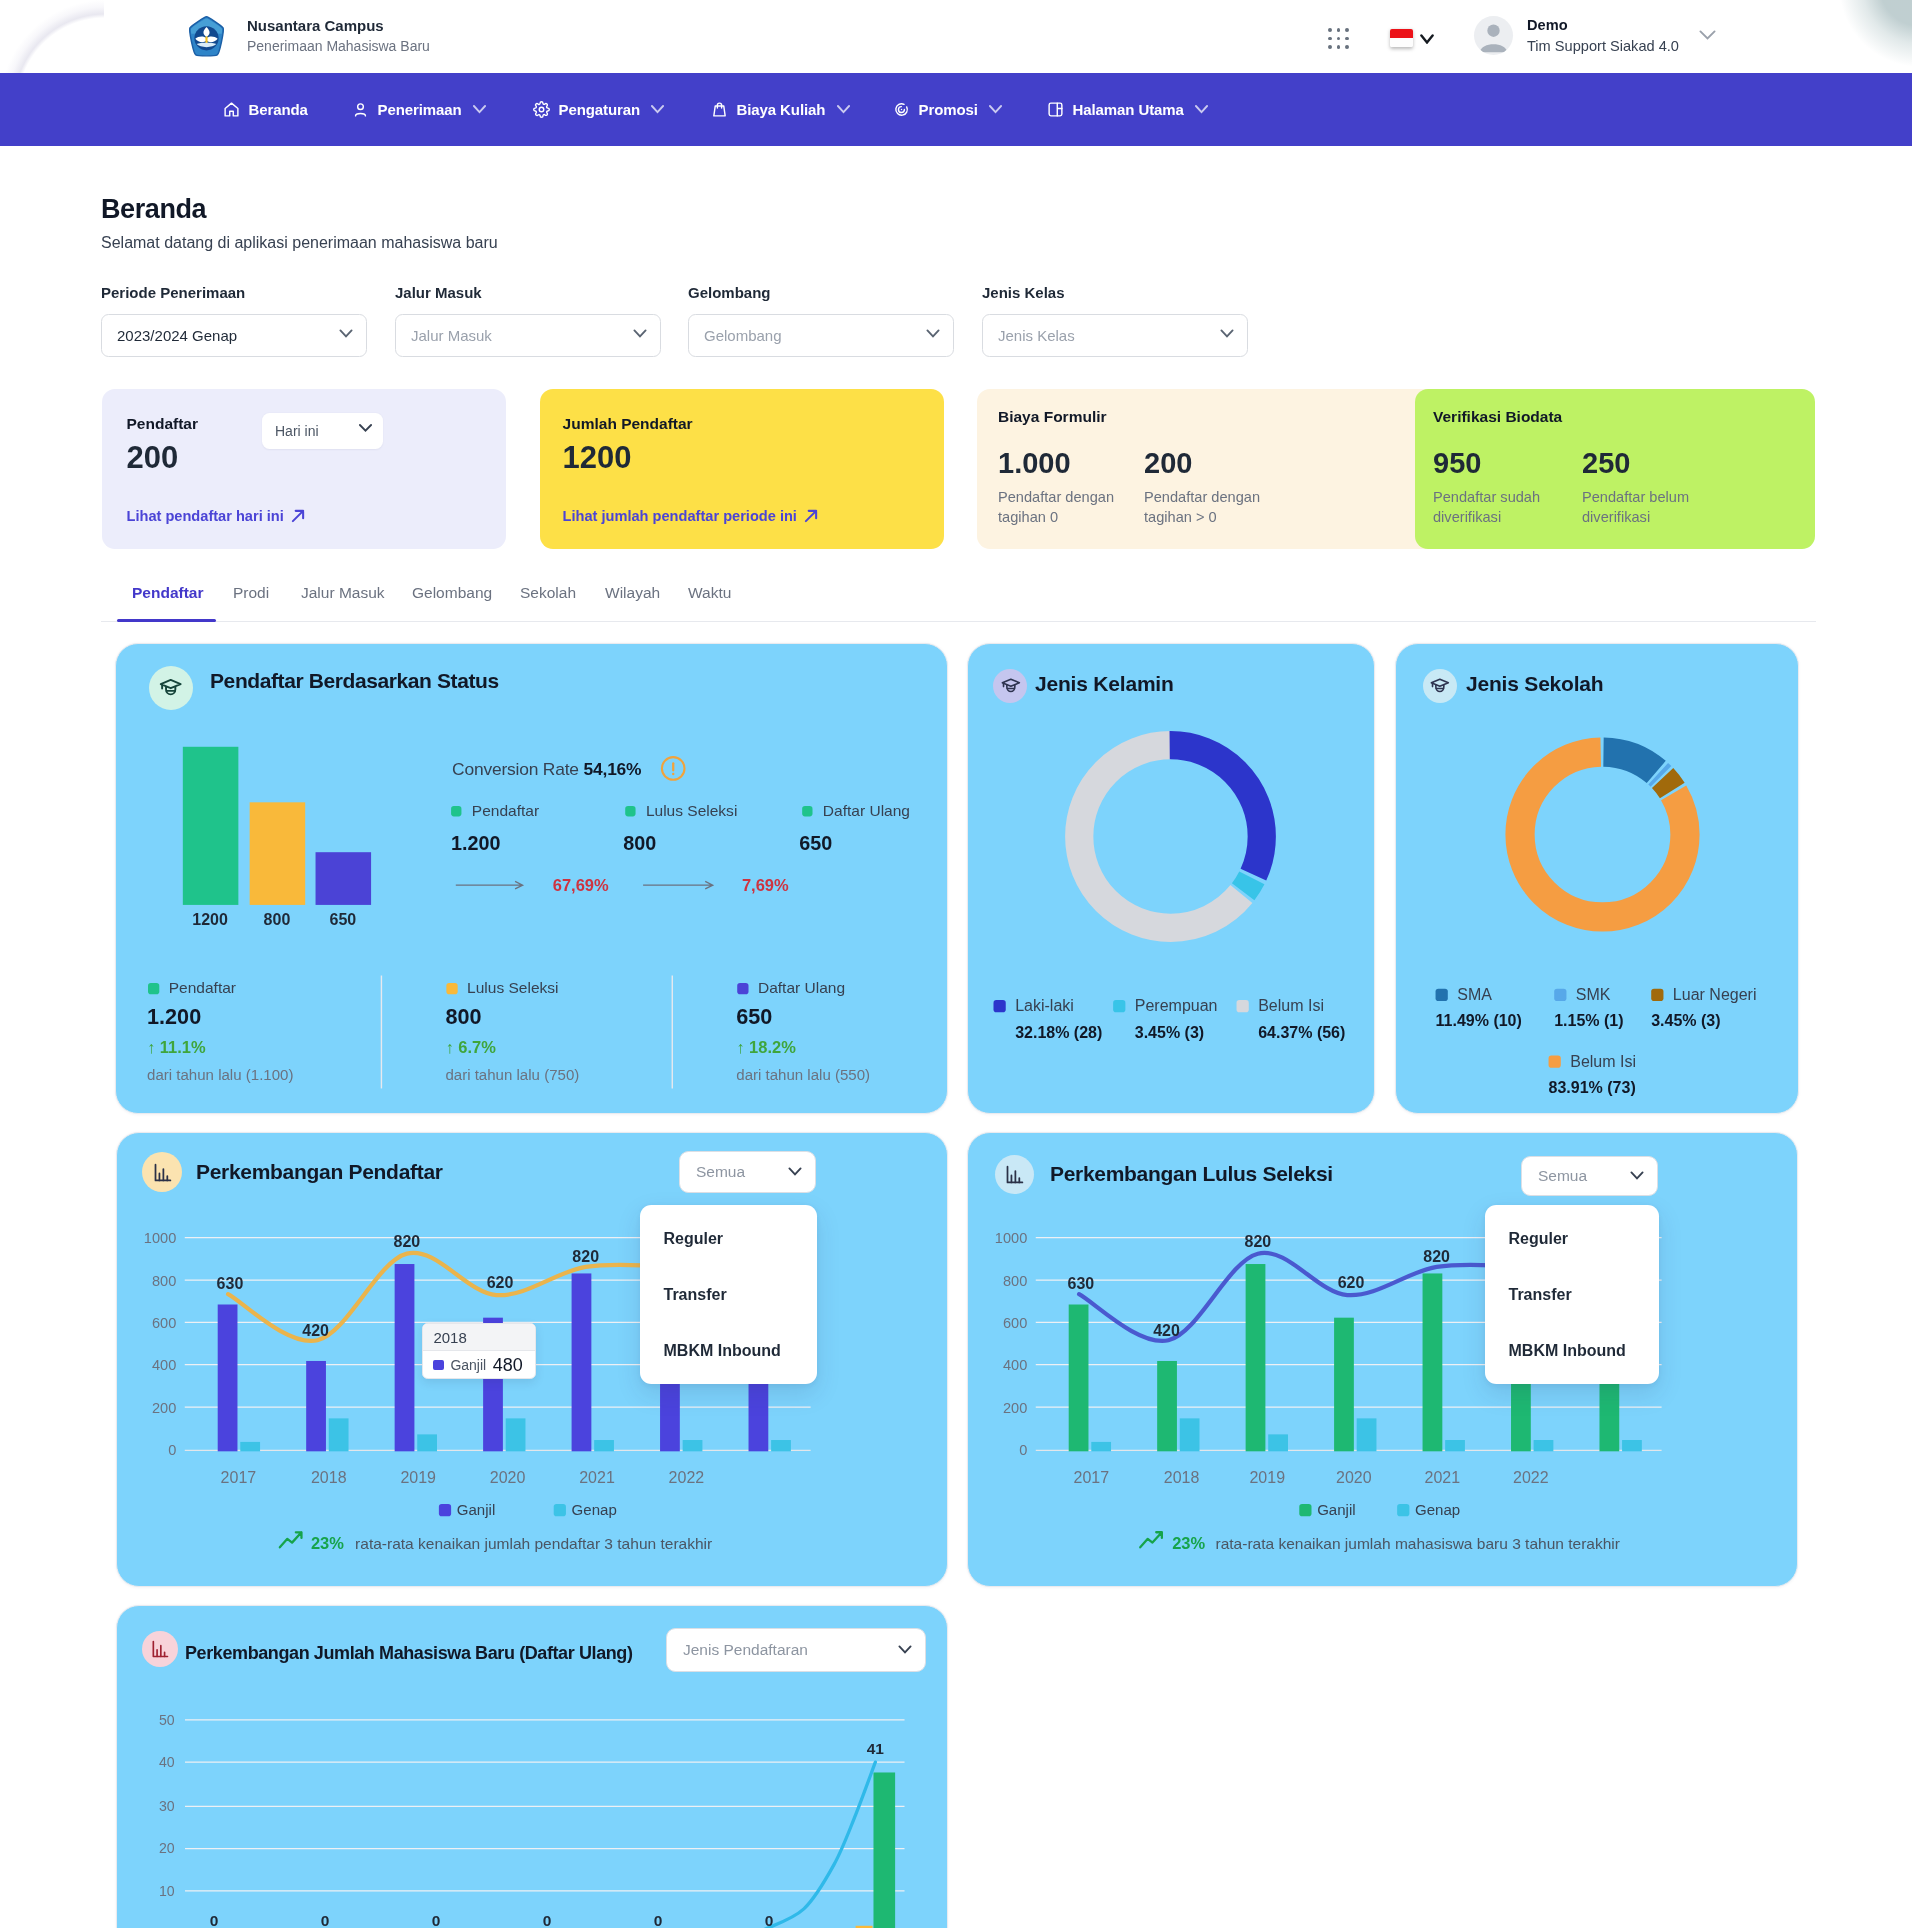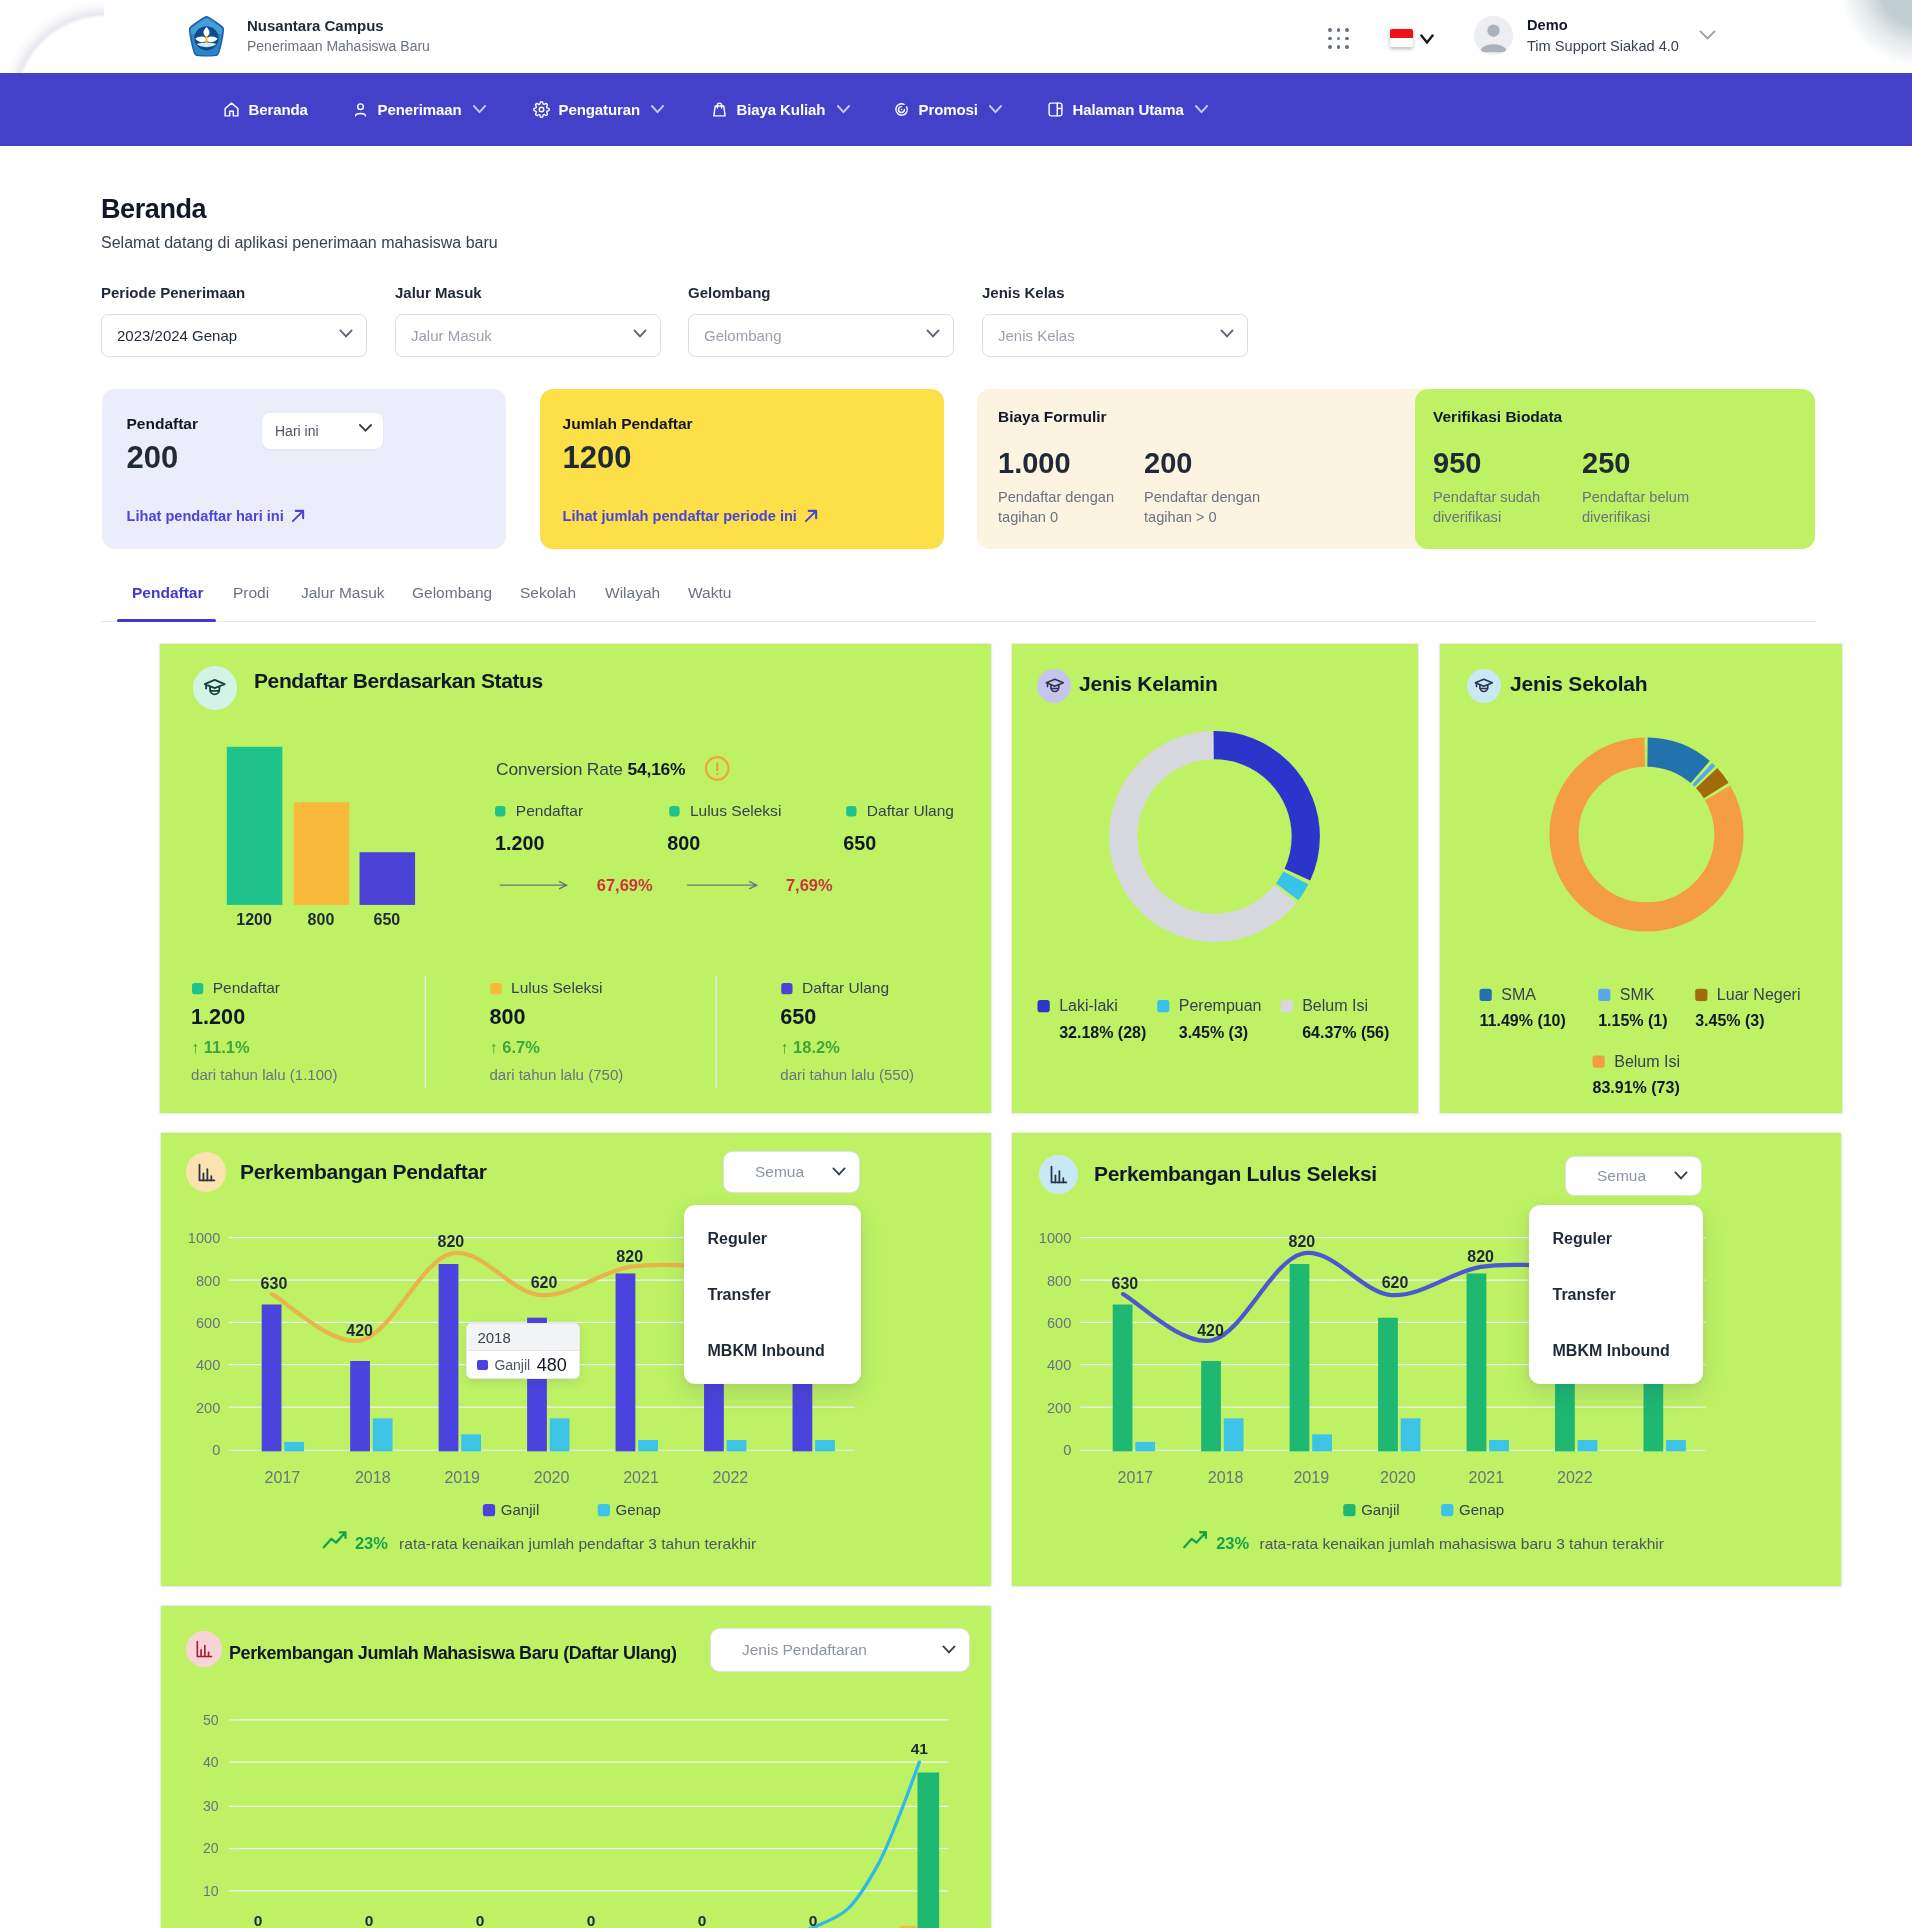--- a/index.html
+++ b/index.html
@@ -42,26 +42,26 @@
 .scard .d2 { position:absolute; top:98px; font-size:14.6px; color:#6b7280; line-height:20px; }
 .hari { position:absolute; left:160px; top:23.5px; width:121px; height:36px; background:#fff; border-radius:7.5px;
   font-size:14px; color:#4b5563; display:flex; align-items:center; padding:0 13px; box-shadow:0 0.9px 1.9px rgba(40,40,80,.06); }
 .hari svg { position:absolute; right:11.3px; top:11.3px; }
 
 .tabs { position:absolute; left:101px; top:576px; width:1715px; height:46px; border-bottom:0.9px solid #e7e9ee; }
 .tab { position:absolute; top:7.5px; font-size:15.5px; color:#6b7280; }
 .tab.on { color:#4338ca; font-weight:bold; }
 .tabline { position:absolute; left:16px; top:43px; width:99px; height:2.8px; background:#4338ca; border-radius:1.9px; }
 
-.card { position:absolute; background:#bef264; border:0.9px solid #e9ebf0; border-radius:2px;
-  box-shadow:0 0.9px 2.8px rgba(35,40,80,.05);margin-left:44px; }
+.card { position:absolute; background:#7dd3fc; border:0.9px solid #e9ebf0; border-radius:23px;
+  box-shadow:0 0.9px 2.8px rgba(35,40,80,.05); }
 .cico { position:absolute; border-radius:50%; display:flex; align-items:center; justify-content:center; }
 .ctitle { font-weight:bold; color:#111827; letter-spacing:-0.2px; position:absolute; }
 .sel2 { position:absolute; background:#fff; border:0.9px solid #dcdfe5; border-radius:9.4px; color:#8d95a1;
-  display:flex; align-items:center; padding:0 31px; }
+  display:flex; align-items:center; padding:0 16px; }
 .sel2 svg { position:absolute; right:13px; }
 .menu { position:absolute; background:#fff; border-radius:11.3px; box-shadow:0 9.4px 24.5px rgba(40,50,95,.13), 0 1.9px 5.6px rgba(40,50,95,.06); }
 .menu .mi { position:absolute; left:23.5px; font-size:16px; color:#1f2937;font-weight:bold; }
 .axlbl { font-size:15.5px; fill:#6b7280; }
 .dlabel { font-size:17px; font-weight:bold; fill:#1f2937; }
 .xlbl { font-size:17px; fill:#6b7280; }
 .leg { font-size:16px; fill:#374151; }
 </style>
 </head>
 <body>

